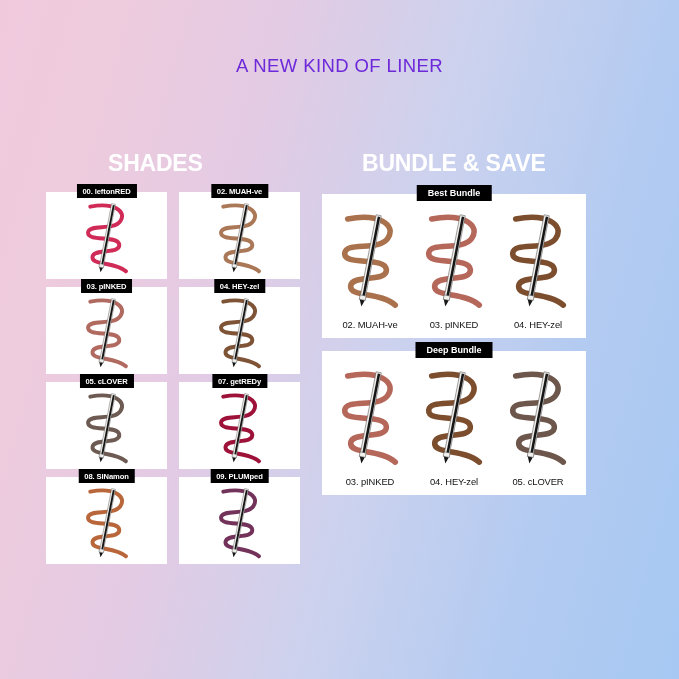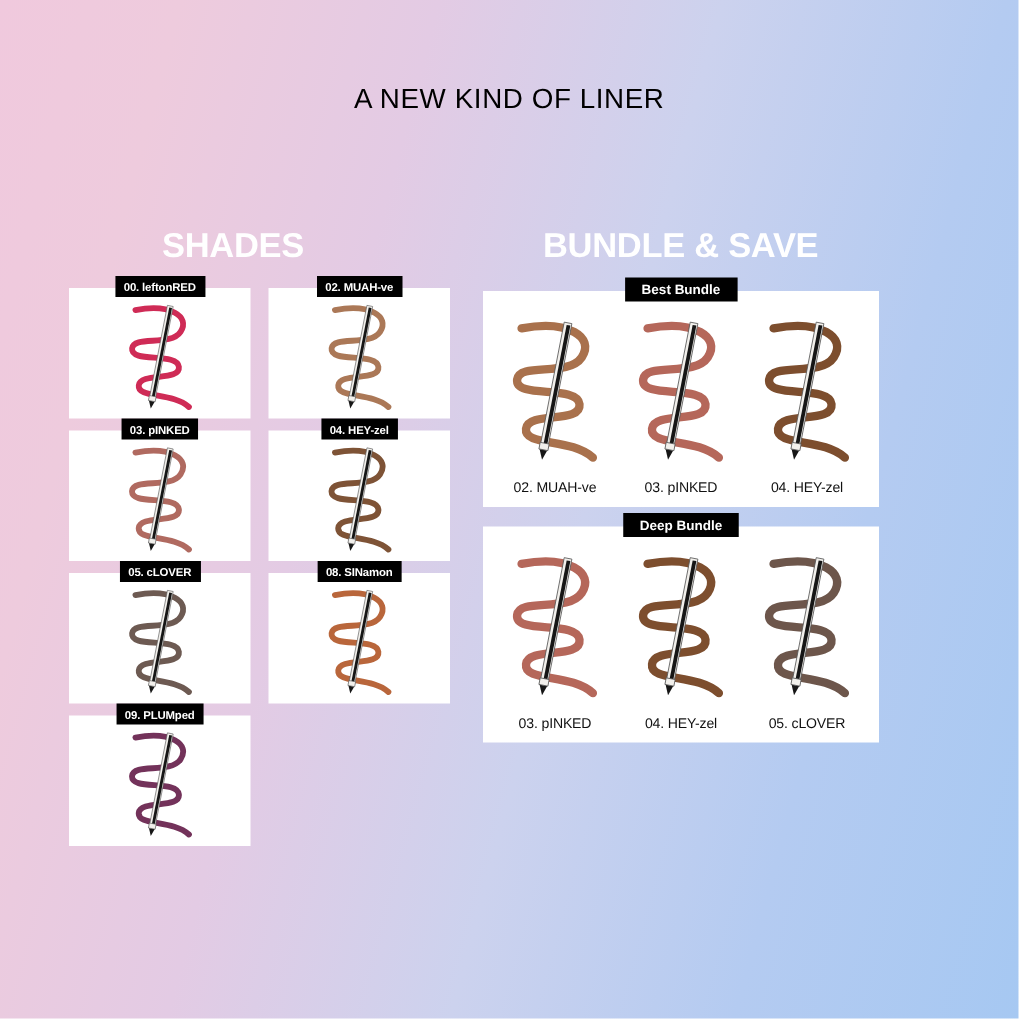--- a/index.html
+++ b/index.html
@@ -31,21 +31,21 @@
     line-height: 0.95;
     font-weight: 800;
     color: #ffffff;
     letter-spacing: -0.5px;
     font-stretch: condensed;
     margin: 0;
     text-transform: uppercase;
   }
   .subtitle {
     font-size: 18.5px;
-    color: #000000;
+    color: #6d28d9;
     letter-spacing: 0.4px;
     margin: 7px 0 0 0;
     font-weight: 400;
     text-transform: uppercase;
   }
 
   
   .section-heading {
     font-size: 23px;
     font-weight: 800;
@@ -239,20 +239,34 @@
             <g transform="rotate(11 50 70)">
               <rect x="46" y="6" width="7" height="116" fill="#f2f0ec" stroke="#555" stroke-width="0.7"></rect>
               <rect x="48.6" y="8" width="3.4" height="112" fill="#161616"></rect>
               <polygon points="46,122 53,122 50,131" fill="#161616"></polygon>
               <rect x="45.4" y="116" width="8.2" height="6" fill="#f2f0ec" stroke="#555" stroke-width="0.7"></rect>
             </g>
           </svg>
         </div>
       </div>
       <div class="swatch-tile">
+        <div class="tile-badge">07. getREDy</div>
+        <div class="tile-art">
+          <svg width="56" height="78" viewBox="0 0 100 140">
+            <path d="M20,12 C62,4 86,20 74,38 C62,56 18,42 16,58 C14,76 70,62 72,80 C74,98 26,86 24,102 C22,118 64,110 84,128" fill="none" stroke="#9e1239" stroke-width="7" stroke-linecap="round" stroke-linejoin="round"></path>
+            <g transform="rotate(11 50 70)">
+              <rect x="46" y="6" width="7" height="116" fill="#f2f0ec" stroke="#555" stroke-width="0.7"></rect>
+              <rect x="48.6" y="8" width="3.4" height="112" fill="#161616"></rect>
+              <polygon points="46,122 53,122 50,131" fill="#161616"></polygon>
+              <rect x="45.4" y="116" width="8.2" height="6" fill="#f2f0ec" stroke="#555" stroke-width="0.7"></rect>
+            </g>
+          </svg>
+        </div>
+      </div>
+      <div class="swatch-tile">
         <div class="tile-badge">08. SINamon</div>
         <div class="tile-art">
           <svg width="56" height="78" viewBox="0 0 100 140">
             <path d="M20,12 C62,4 86,20 74,38 C62,56 18,42 16,58 C14,76 70,62 72,80 C74,98 26,86 24,102 C22,118 64,110 84,128" fill="none" stroke="#b9663b" stroke-width="7" stroke-linecap="round" stroke-linejoin="round"></path>
             <g transform="rotate(11 50 70)">
               <rect x="46" y="6" width="7" height="116" fill="#f2f0ec" stroke="#555" stroke-width="0.7"></rect>
               <rect x="48.6" y="8" width="3.4" height="112" fill="#161616"></rect>
               <polygon points="46,122 53,122 50,131" fill="#161616"></polygon>
               <rect x="45.4" y="116" width="8.2" height="6" fill="#f2f0ec" stroke="#555" stroke-width="0.7"></rect>
             </g>

